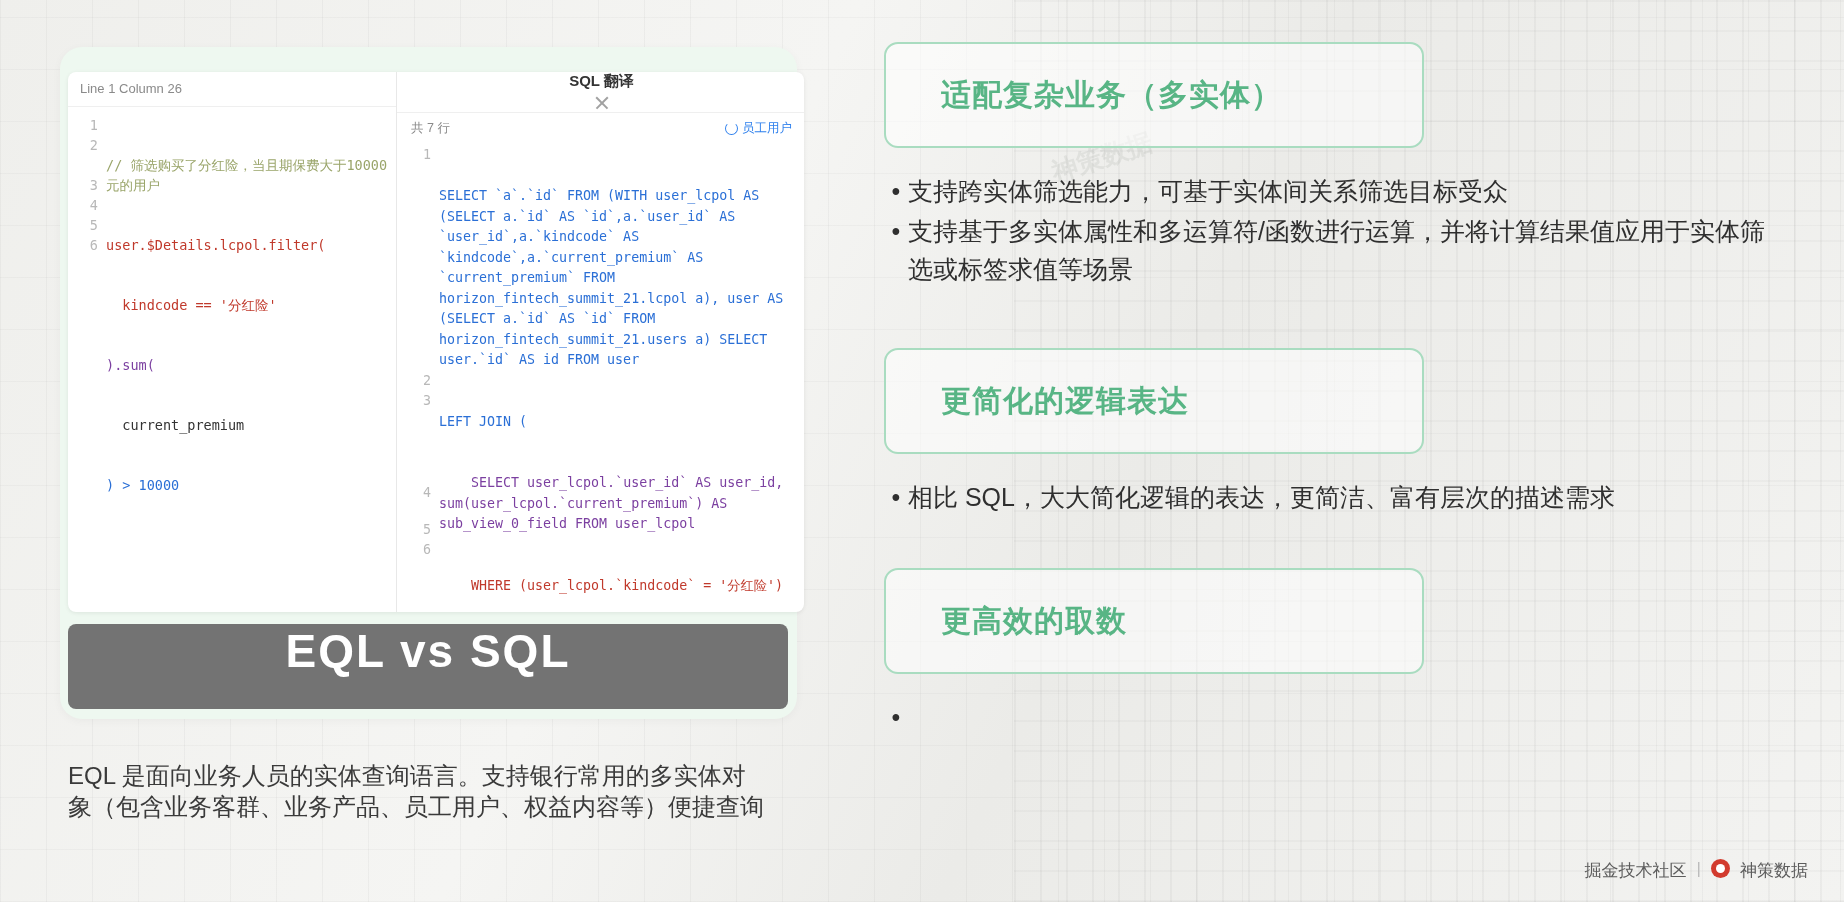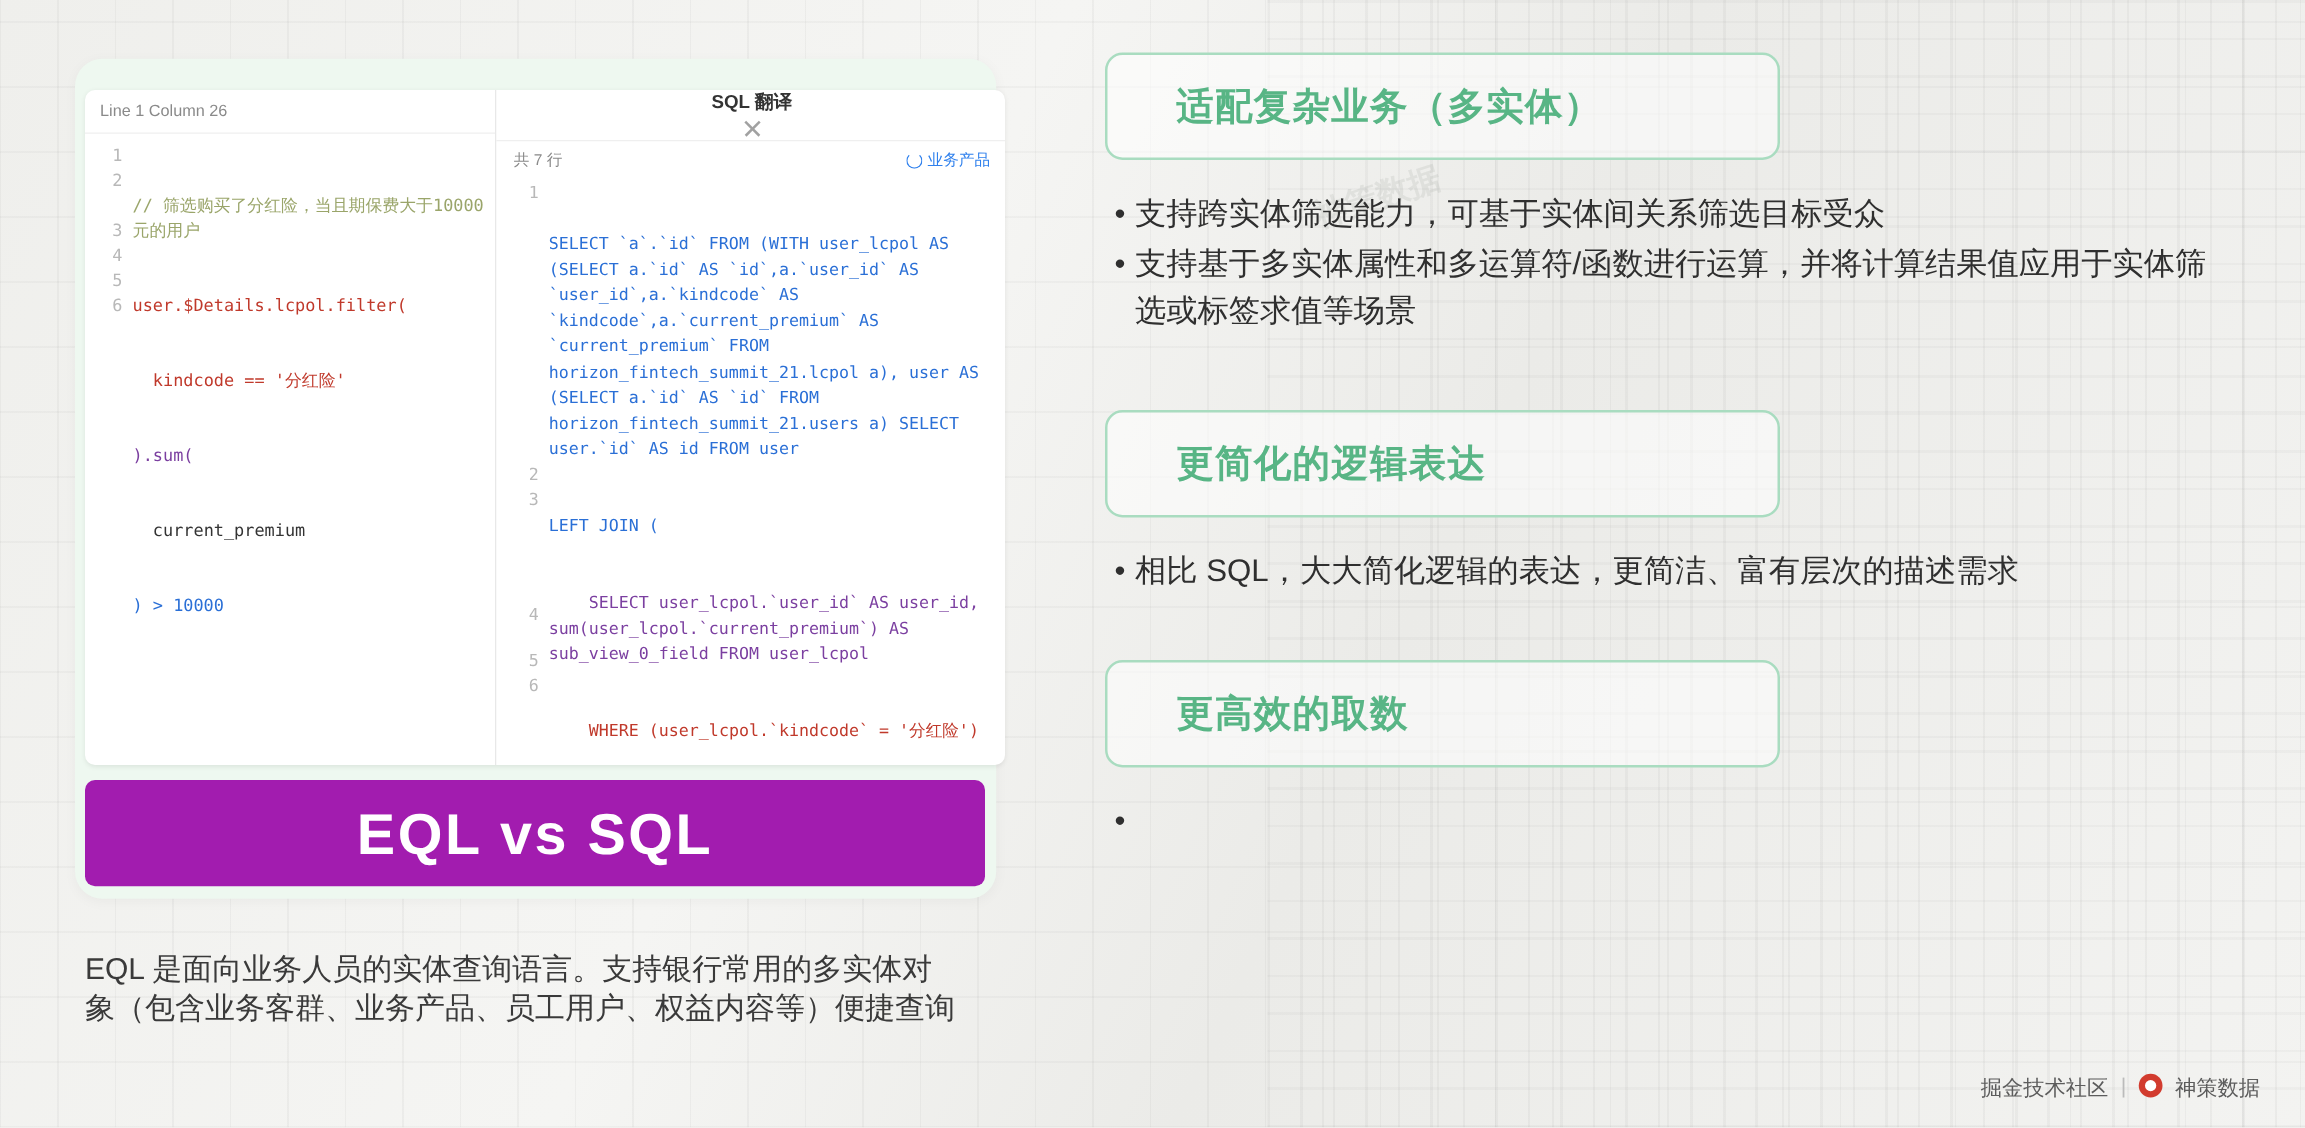--- a/index.html
+++ b/index.html
@@ -170,24 +170,23 @@
   .sql-kw { color: #2a6fd6; }
   .sql-fn { color: #7b3fa0; }
   .sql-str { color: #c0392b; }
 
   .banner {
     position: absolute;
     left: 8px;
     top: 577px;
     width: 720px;
     height: 85px;
-    background: #a21caf;
+    background: #737373;
     border-radius: 8px;
     display: flex;
-    align-items: center;
     justify-content: center;
   }
   .banner-text {
     color: #ffffff;
     font-size: 46px;
     font-weight: bold;
     letter-spacing: 2px;
   }
   .left-caption {
     position: absolute;
@@ -200,21 +199,21 @@
   }
   
   .right-col {
     position: absolute;
     left: 884px;
     top: 42px;
     width: 900px;
   }
   .pill {
     width: 540px;
-    height: 86px;
+    height: 106px;
     border: 2px solid #a9dcc0;
     background: rgba(255,255,255,0.55);
     border-radius: 14px;
     display: flex;
     align-items: center;
     padding-left: 55px;
     box-sizing: border-box;
   }
   .pill-text {
     color: #58b585;
@@ -318,21 +317,21 @@
 
       <div class="sql-pane">
         <div class="sql-head">
           <div class="sql-title">SQL 翻译</div>
           <div class="close-icon"></div>
         </div>
         <div class="sql-subbar">
           <div class="rowcount">共 7 行</div>
           <div class="refresh">
             <span class="refresh-icon"></span>
-            <span>业务产品</span>
+            <span>员工用户</span>
           </div>
         </div>
         <div class="sql-code">
           <div class="gutter">
             <div style="height:226px">1</div>
             <div>2</div>
             <div style="height:92px">3</div>
             <div style="height:37px">4</div>
             <div>5</div>
             <div>6</div>

